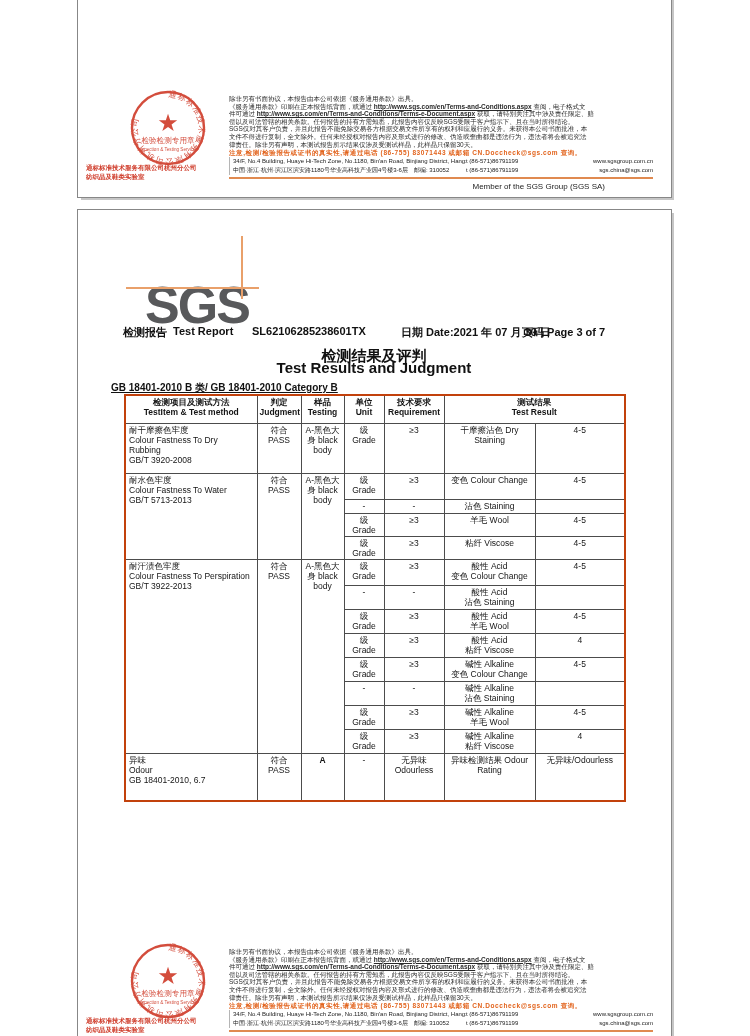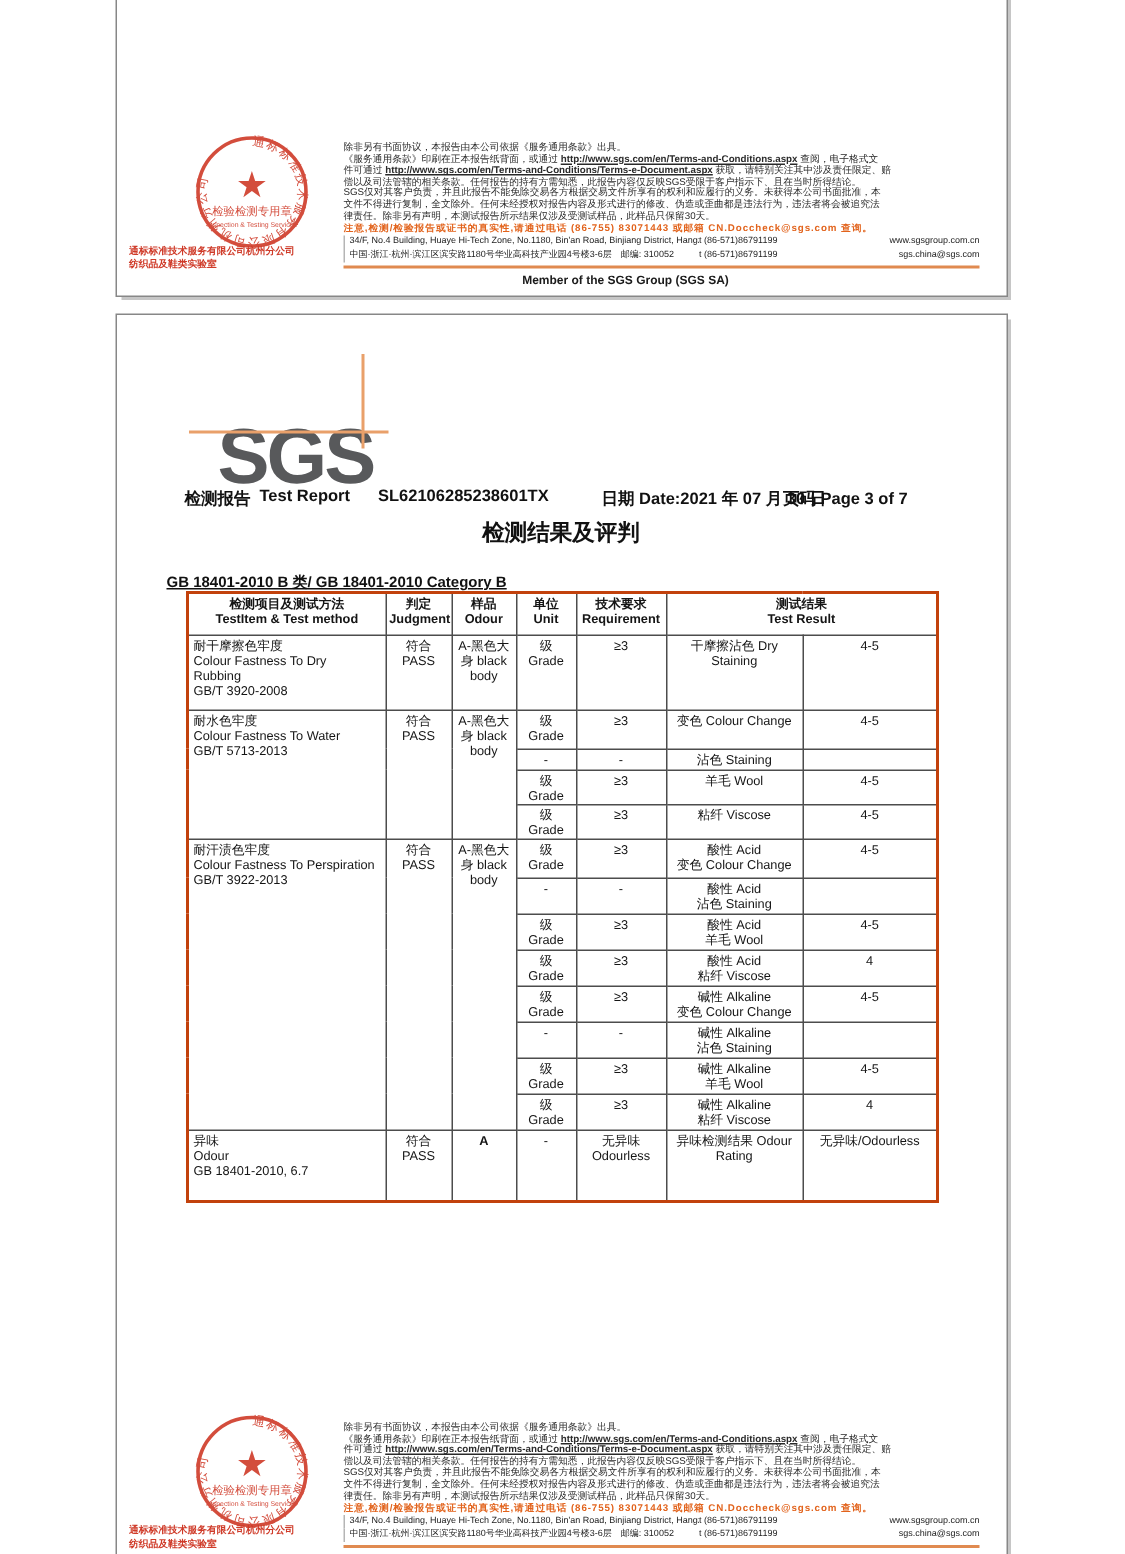--- a/index.html
+++ b/index.html
@@ -27,22 +27,22 @@
   .f-disc{font-size:6.5px;line-height:7.6px;color:#2a2a2a;}
   .f-disc .u{text-decoration:underline;font-weight:700;}
   .f-notice{margin-top:1px;font-size:6.5px;line-height:8px;color:#e2631c;
     font-weight:700;letter-spacing:.6px;white-space:nowrap;overflow:hidden;}
   .f-addr{display:flex;font-size:6px;line-height:9px;color:#222;
     border-left:1px solid #b5b5b5;padding-left:3px;align-items:center;}
   .f-addr .a-text{flex:1 1 auto;white-space:nowrap;overflow:hidden;}
   .f-addr .a-tel{width:92px;flex:0 0 auto;}
   .f-addr .a-web{width:95px;flex:0 0 auto;text-align:right;}
   .f-rule{border-top:2px solid #e08a50;margin-top:2px;}
-  .f-member{margin-top:3px;margin-right:48px;text-align:center;
-    font-size:8px;font-weight:700;color:#1b1b1b;}
+  .f-member{margin-top:3px;margin-right:48px;text-align:right;
+    font-size:8px;font-weight:400;color:#1b1b1b;}
 
   
   .logo{position:absolute;top:25px;left:45px;width:220px;height:80px;}
   .logo-text{position:absolute;left:22px;top:-8px;font-size:52px;font-weight:700;
     letter-spacing:-2px;color:#58595b;font-family:"Liberation Sans","DejaVu Sans",sans-serif;margin-top:48px;}
   .logo-hline{position:absolute;left:3px;top:52px;width:133px;height:2px;background:#e9a06a;}
   .logo-vline{position:absolute;left:118px;top:1px;width:2px;height:63px;background:#e9a06a;}
 
   .hdr-strip{position:absolute;top:115px;left:0;right:0;height:16px;
     font-size:11px;font-weight:700;color:#111;}
@@ -132,20 +132,21 @@
   <div class="hdr-strip">
     <span class="h-title-cn">检测报告</span>
     <span class="h-title-en">Test Report</span>
     <span class="h-no">SL62106285238601TX</span>
     <span class="h-date">日期 Date:2021 年 07 月 30 日</span>
     <span class="h-page">页码 Page 3 of 7</span>
   </div>
 
   <div class="subtitle">
     <div>检测结果及评判</div>
+    <div>Test Results and Judgment</div>
   </div>
 
   <div class="section-title">GB 18401-2010 B 类/ GB 18401-2010 Category B</div>
 
   <table class="results">
     <colgroup>
       <col style="width:132px">
         <col style="width:44px">
         <col style="width:43px">
       <col style="width:40px">
@@ -153,21 +154,21 @@
         <col style="width:91px">
         <col style="width:90px">
     </colgroup>
     <tbody>
         <tr class="h28">
       <th>检测项目及测试方法
 TestItem &amp; Test method</th>
       <th>判定
 Judgment</th>
       <th>样品
-Odour</th>
+Testing</th>
       <th>单位
 Unit</th>
       <th>技术要求
 Requirement</th>
       <th colspan="2">测试结果
 Test Result</th>
     </tr>
 
     <tr class="h50">
       <td class="item">耐干摩擦色牢度

